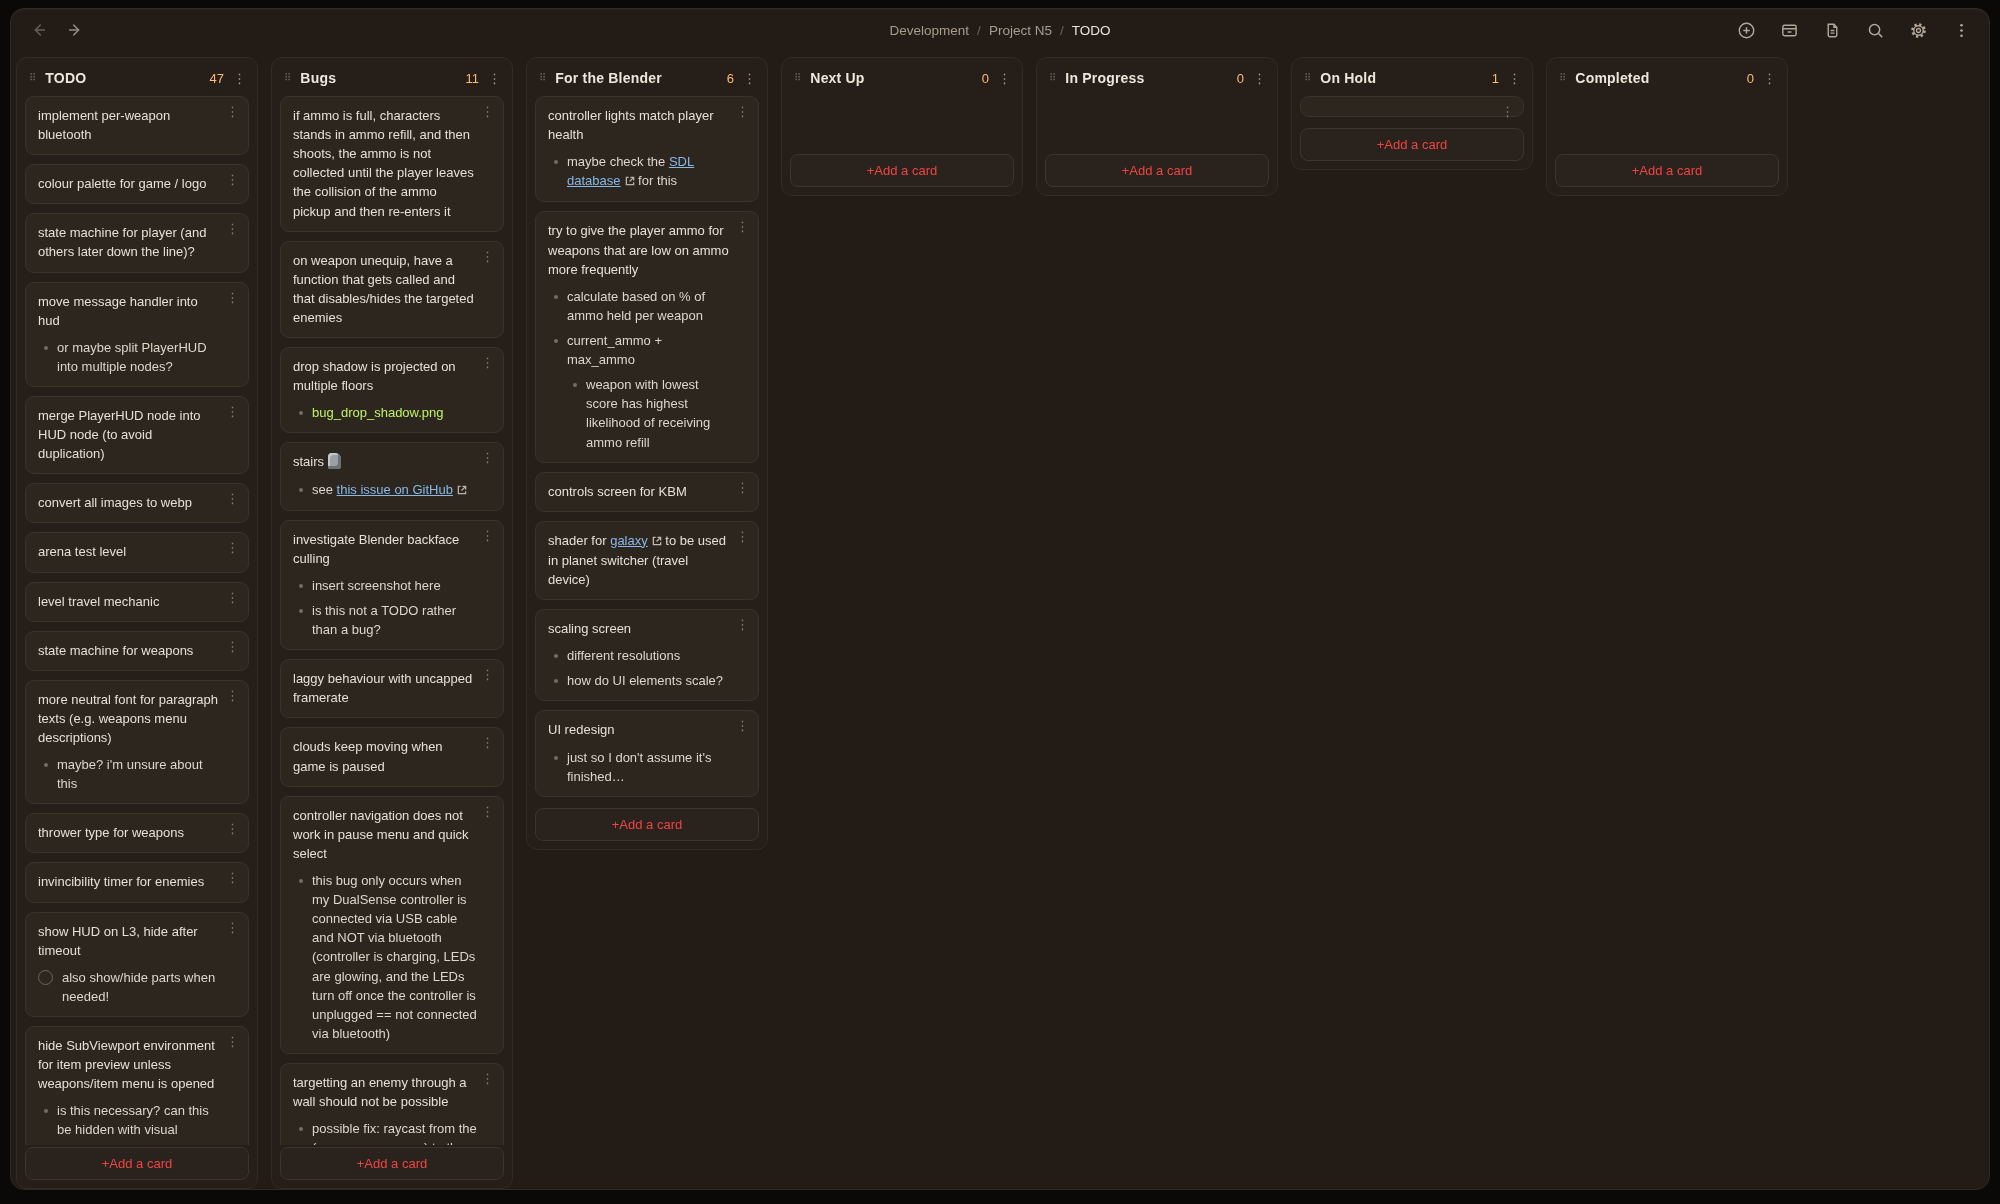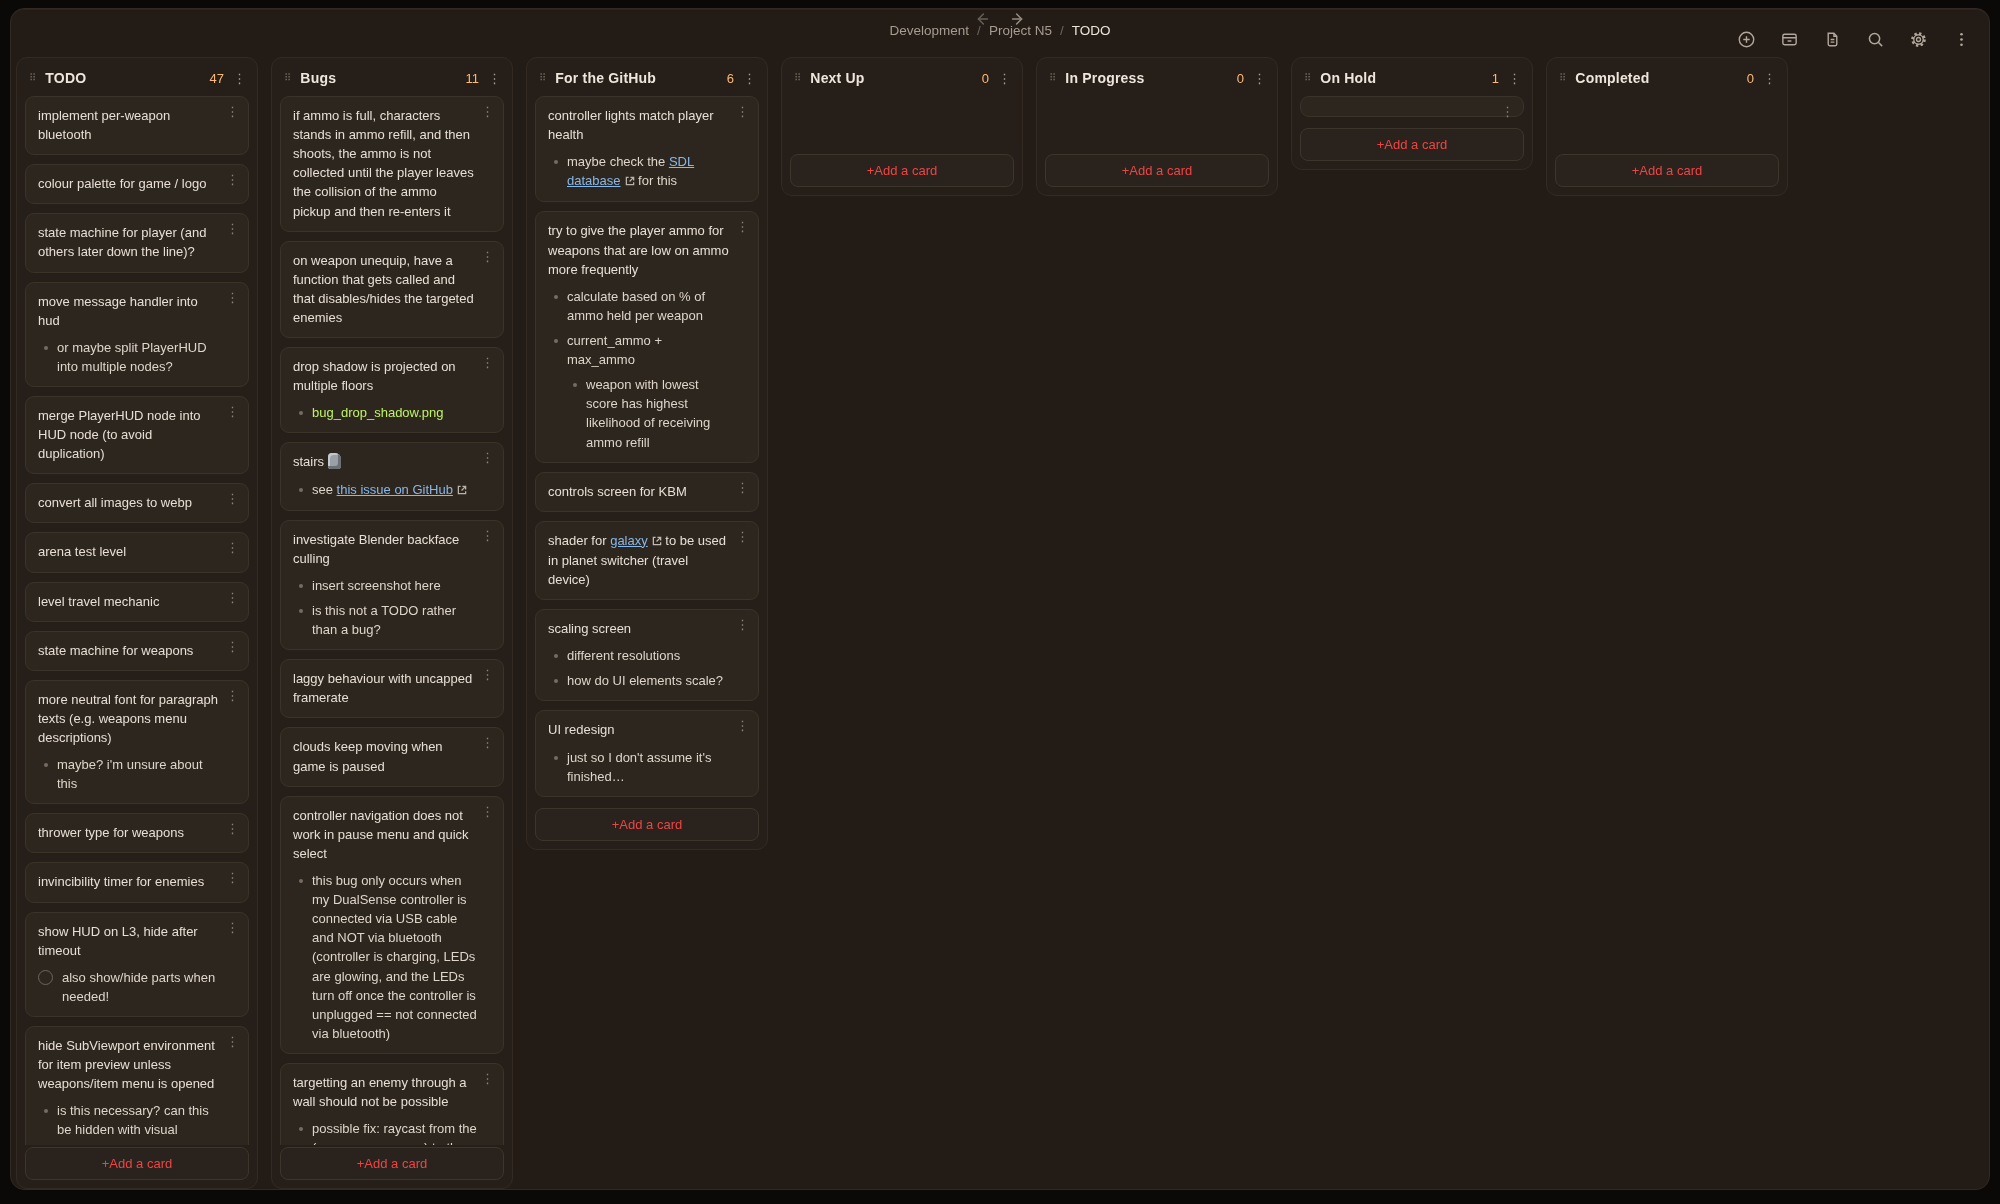--- a/index.html
+++ b/index.html
@@ -13,21 +13,21 @@
   }
   .window {
     position:absolute; left:10px; right:10px; top:8px; bottom:14px;
     background:#221b16;
     border:1px solid #312922;
     border-radius:14px;
     box-shadow: inset 0 1px 0 rgba(255,255,255,.045);
     overflow:hidden;
   }
   
-  .topbar { height:42px; display:flex; align-items:center; padding:0 18px; position:relative;flex-direction:column; }
+  .topbar { height:42px; display:flex; align-items:center; padding:0 18px; position:relative; }
   .nav { display:flex; gap:16px; align-items:center; }
   .navbtn { width:20px; height:20px; display:inline-flex; align-items:center; justify-content:center; cursor:pointer; }
   .navbtn svg { stroke:#968c82; }
   .navbtn.dim svg { stroke:#675f57; }
   .breadcrumb {
     position:absolute; left:0; right:0; top:0; height:42px;
     display:flex; align-items:center; justify-content:center; gap:8px;
     font-size:13.5px; color:#a79c90; pointer-events:none;
   }
   .breadcrumb .sep { color:#6d645b; }
@@ -315,21 +315,21 @@
             <div class="bullets">
               <div class="bullet"><span class="dot"></span><span class="bullet-text"><span>possible fix: raycast from the (weapon or camera) to the enemy; if there is a collision, don't show the target sprite</span></span></div>
             </div>
           </div>
         </div>
         <div class="add-card">+Add a card</div>
       </div>
       <div class="column">
         <div class="col-header">
           <span class="drag-handle">⠿</span>
-          <span class="col-title">For the GitHub</span>
+          <span class="col-title">For the Blender</span>
           <span class="col-count">6</span>
           <span class="col-kebab">⋮</span>
         </div>
         <div class="card-list">
           <div class="card">
             <span class="card-kebab">⋮</span>
             <div class="card-title"><span>controller lights match player health</span></div>
             <div class="bullets">
               <div class="bullet"><span class="dot"></span><span class="bullet-text"><span>maybe check the </span><span class="link-blue">SDL database</span><span class="ext"><svg width="10" height="10" viewBox="0 0 11 11" stroke-width="1.4">
                       <path d="M4 1.5 H1.5 V9.5 H9.5 V7"></path>

